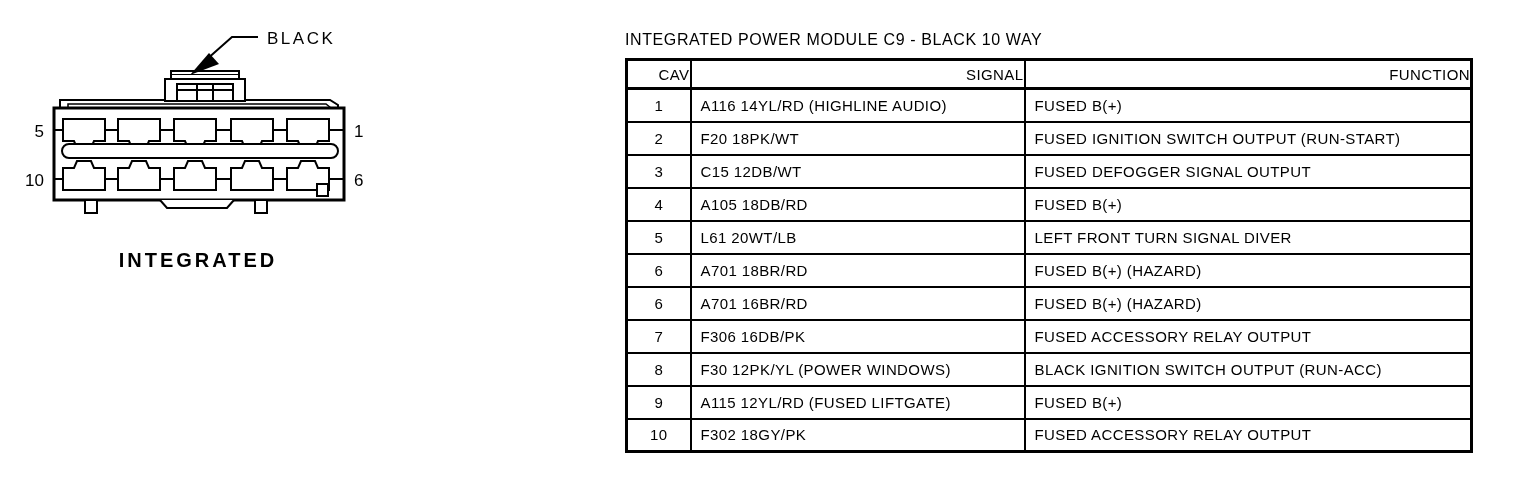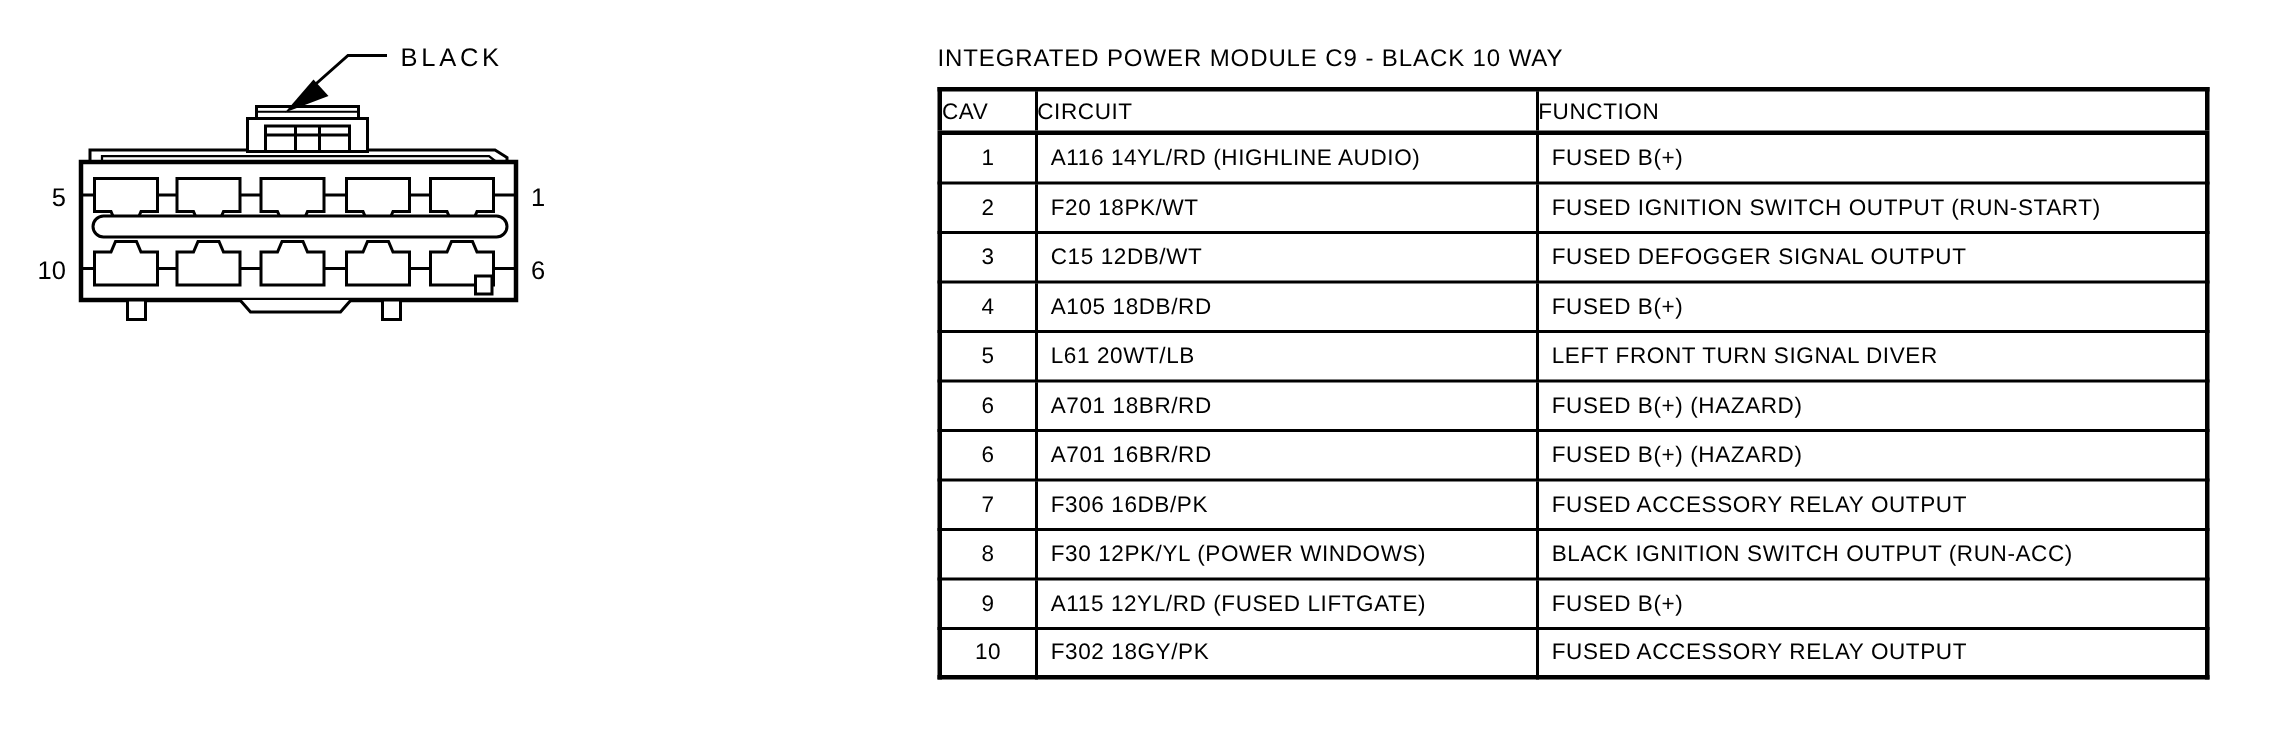--- a/index.html
+++ b/index.html
@@ -51,21 +51,21 @@
   .pinout-table col.c-circuit { width: 334px; }
   .pinout-table col.c-function { width: 447px; }
   .pinout-table th, .pinout-table td {
     border: 2px solid #000;
     height: 33px;
     white-space: nowrap;
     overflow: hidden;
     font-weight: normal;
     letter-spacing: 0.4px;
   }
-  .pinout-table th { height: 29px; text-align: left; border-bottom: 3px solid #000; }
+  .pinout-table th { height: 29px; text-align: right; border-bottom: 3px solid #000; }
   .pinout-table td.cav { text-align: center; }
   .pinout-table td.circuit, .pinout-table td.function { text-align: left; padding-left: 9px; margin-left: 28px; }
 </style>
 </head>
 <body>
 
 <svg class="connector-svg" viewBox="0 0 420 236" xmlns="http://www.w3.org/2000/svg">
   <g stroke="#000" fill="none" stroke-width="2">
 
     <g>
@@ -121,34 +121,35 @@
   <g font-family="Liberation Sans, sans-serif" fill="#000" stroke="none">
     <text x="267" y="44" font-size="17" letter-spacing="2.5">BLACK</text>
     <text x="44" y="137" font-size="17" text-anchor="end">5</text>
     <text x="354" y="137" font-size="17">1</text>
     <text x="44" y="186" font-size="17" text-anchor="end">10</text>
     <text x="354" y="186" font-size="17">6</text>
   </g>
 </svg>
 
 <div class="connector-caption">
+  <span>INTEGRATED</span>
 </div>
 
 <div class="table-title">INTEGRATED POWER MODULE C9 - BLACK 10 WAY</div>
 
 <table class="pinout-table">
   <colgroup>
     <col class="c-cav">
       <col class="c-circuit">
       <col class="c-function">
   </colgroup>
   <thead>
     <tr>
       <th>CAV</th>
-      <th>CIRCUIT</th>
+      <th>SIGNAL</th>
       <th>FUNCTION</th>
     </tr>
   </thead>
   <tbody>
 
       <tr>
         <td class="cav">1</td>
         <td class="circuit">A116 14YL/RD (HIGHLINE AUDIO)</td>
         <td class="function">FUSED B(+)</td>
       </tr>

